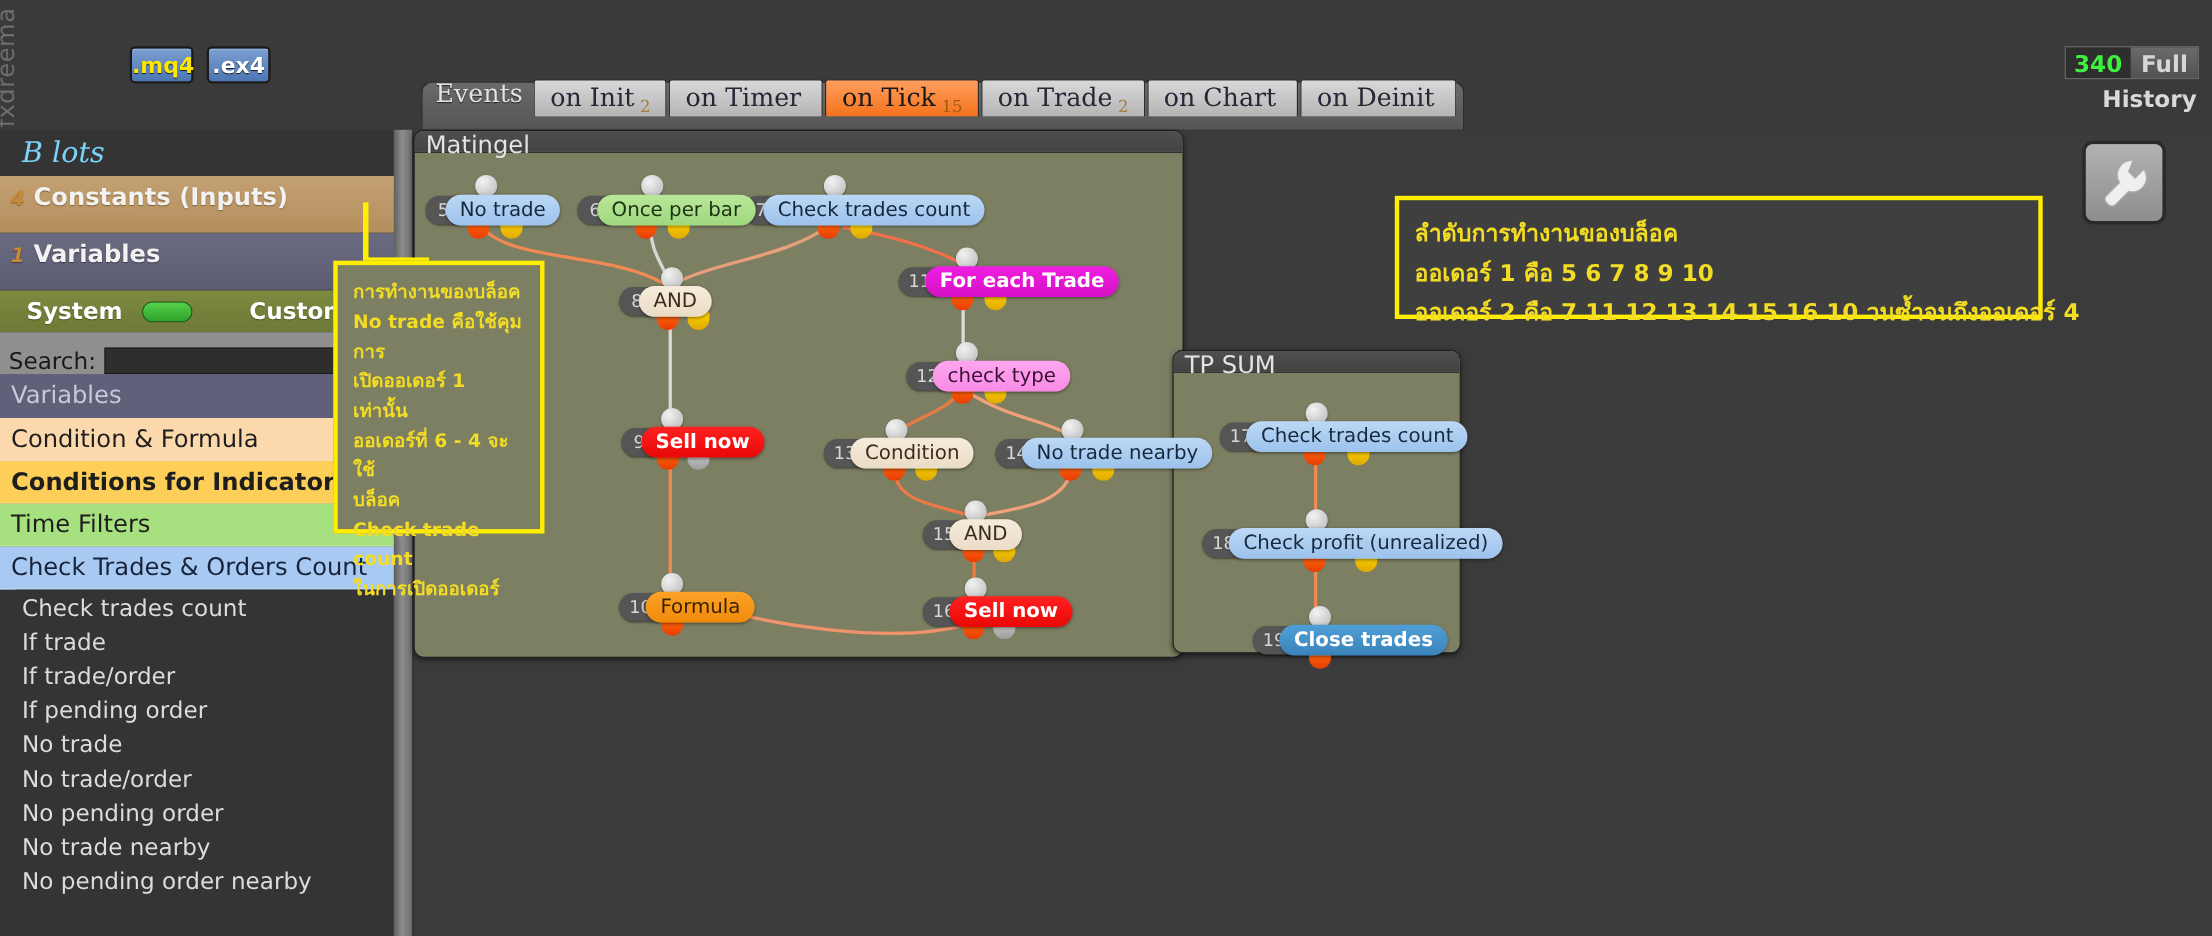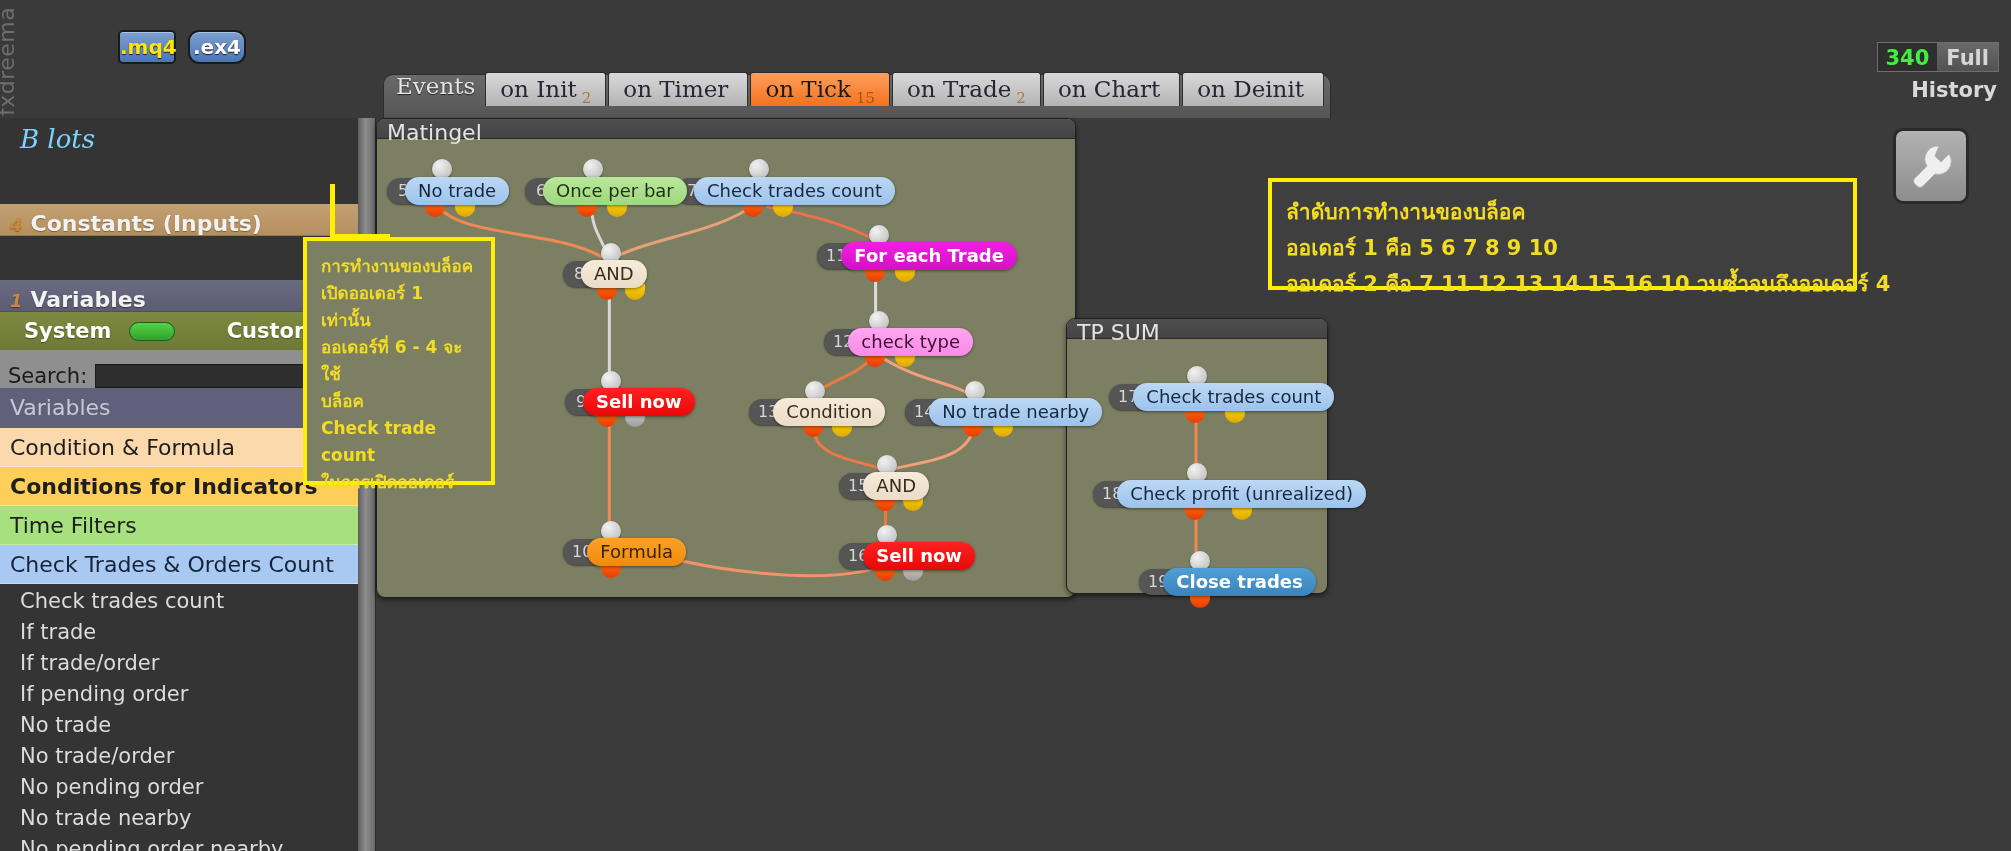--- a/index.html
+++ b/index.html
@@ -39,46 +39,46 @@
     position: absolute; right: 12px; top: 42px;
     display: flex; align-items: stretch; height: 30px;
     border: 1px solid #6d6d6d; background: #2e2e2e;
   }
   .counterbox .num { color: #3ef13e; font-weight: bold; font-size: 21px; padding: 2px 8px 0 8px; line-height: 27px; }
   .counterbox .full { color: #d6d6d6; font-weight: bold; font-size: 21px; padding: 2px 9px 0 9px; line-height: 27px;
      background: linear-gradient(#6a6a6a,#525252); }
   .historylbl { position: absolute; right: 14px; top: 78px; color: #d9d9d9; font-size: 21px; font-weight: bold; }
 
   
-  .fmtbtns { position: absolute; left: 118px; top: 30px; display: flex; gap: 12px; }
+  .fmtbtns { position: absolute; left: 118px; top: 42px; display: flex; gap: 12px; }
   .fmtbtn {
     width: 58px; height: 34px; border-radius: 5px;
     background: linear-gradient(#7d9fd0,#4b76b4);
     border: 2px solid #1b1b1b;
     box-shadow: inset 0 1px 0 #a9c4e8;
     font-weight: bold; font-size: 20px; line-height: 30px; text-align: center;
     cursor: pointer;
   }
   .fmtbtn.mq4 { color: #ffe800; text-shadow: 0 1px 1px #1b1b1b; }
-  .fmtbtn.ex4 { color: #ffffff; text-shadow: 0 1px 1px #1b1b1b; border-radius: 11px; }
+  .fmtbtn.ex4 { color: #ffffff; text-shadow: 0 1px 1px #1b1b1b; }
 
   
   .vlabel {
     position: absolute; left: -6px; top: 6px; width: 30px; height: 110px;
     color: #6e6e6e; font-size: 22px;
     writing-mode: vertical-rl; transform: rotate(180deg);
     letter-spacing: 0.5px;
   }
 
   
   .sidebar { position: absolute; left: 0; top: 118px; width: 375px; height: 733px; background: #343434; }
   .sb-title { height: 42px; line-height: 42px; padding-left: 20px; color: #7dd3fc;
     font-family: "DejaVu Serif","Liberation Serif",serif; font-style: italic; font-size: 26px; }
-  .sb-row { height: 32px; line-height: 40px; padding-left: 10px; font-size: 22px; font-weight: bold;
-    border-bottom: 1px solid rgba(0,0,0,.25); cursor: pointer; white-space: nowrap; overflow: hidden; margin-top: 44px; }
+  .sb-row { height: 52px; line-height: 40px; padding-left: 10px; font-size: 22px; font-weight: bold;
+    border-bottom: 1px solid rgba(0,0,0,.25); cursor: pointer; white-space: nowrap; overflow: hidden; }
   .sb-row .cnt { color: #c98a37; font-size: 18px; font-style: italic; margin-right: 8px; }
   .sb-constants { background: linear-gradient(#c3a072,#b58f5e); color: #f2f2f2; text-shadow: 0 1px 1px #7d6036; }
   .sb-variables { background: linear-gradient(#6a6a80,#5c5c72); color: #f2f2f2; text-shadow: 0 1px 1px #3a3a4a; }
   .sb-sysrow { height: 38px; background: linear-gradient(#7d8a40,#6d7936); display: flex; align-items: center;
      color: #fff; font-size: 21px; font-weight: bold; text-shadow: 0 1px 1px #4a531f; }
   .sb-sysrow .lbl-system { margin-left: 24px; }
   .sb-sysrow .toggle { margin-left: 18px; width: 46px; height: 19px; border-radius: 10px;
      background: linear-gradient(#55d24a,#2ea12a); border: 1px solid #1d5c1a; }
   .sb-sysrow .lbl-custom { margin-left: 52px; }
   .sb-sysrow .toggle2 { margin-left: 14px; width: 46px; height: 19px; border-radius: 10px;
@@ -438,20 +438,21 @@
       <div class="dot-top" style="left:123px; top:232px;"></div>
       <div class="dot-out" style="left:123px; top:273px;"></div>
     </div>
   </div>
 
   <div class="note-leader"></div>
   <div class="note-leader2"></div>
 
   <div class="note left">
     <div class="line">การทำงานของบล็อค</div>
+    <div class="line">No trade คือใช้คุมการ</div>
     <div class="line">เปิดออเดอร์ 1 เท่านั้น</div>
     <div class="line">ออเดอร์ที่ 6 - 4 จะใช้</div>
     <div class="line">บล็อค</div>
     <div class="line">Check trade count</div>
     <div class="line">ในการเปิดออเดอร์</div>
   </div>
 
   <div class="note right">
     <div class="line">ลำดับการทำงานของบล็อค</div>
     <div class="line">ออเดอร์ 1 คือ 5 6 7 8 9 10</div>

